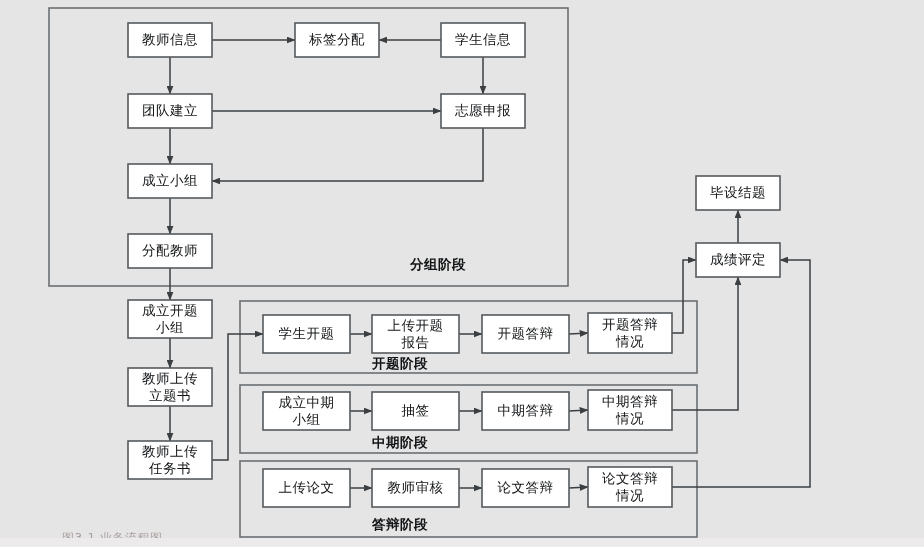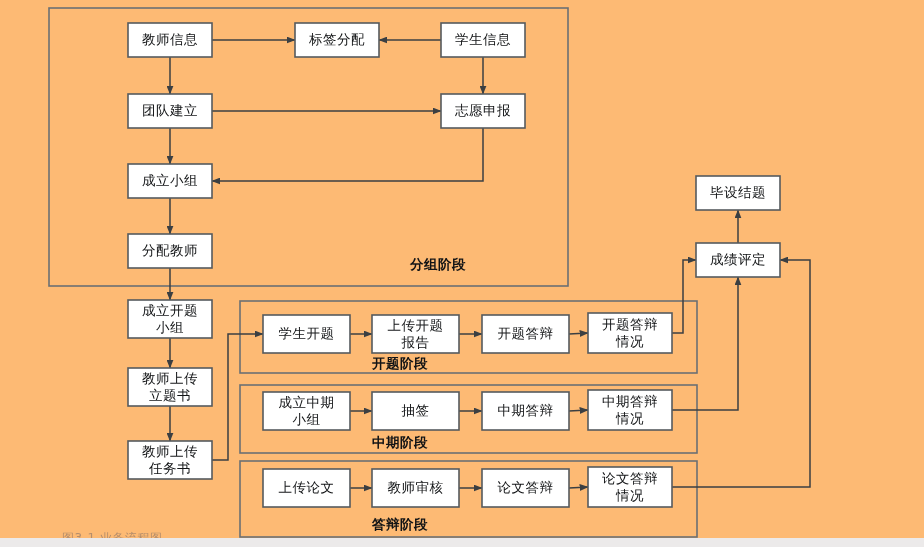--- a/index.html
+++ b/index.html
@@ -10,21 +10,21 @@
   body {
     width: 924px;
     height: 547px;
     overflow: hidden;
     font-family: "DejaVu Sans", "Liberation Sans", sans-serif;
   }
   #stage {
     position: relative;
     width: 924px;
     height: 547px;
-    background: #fdba74;
+    background: #e5e5e5;
   }
   svg#diagram {
     position: absolute;
     left: 0;
     top: 0;
     width: 924px;
     height: 547px;
   }
   .node-rect {
     fill: #ffffff;

